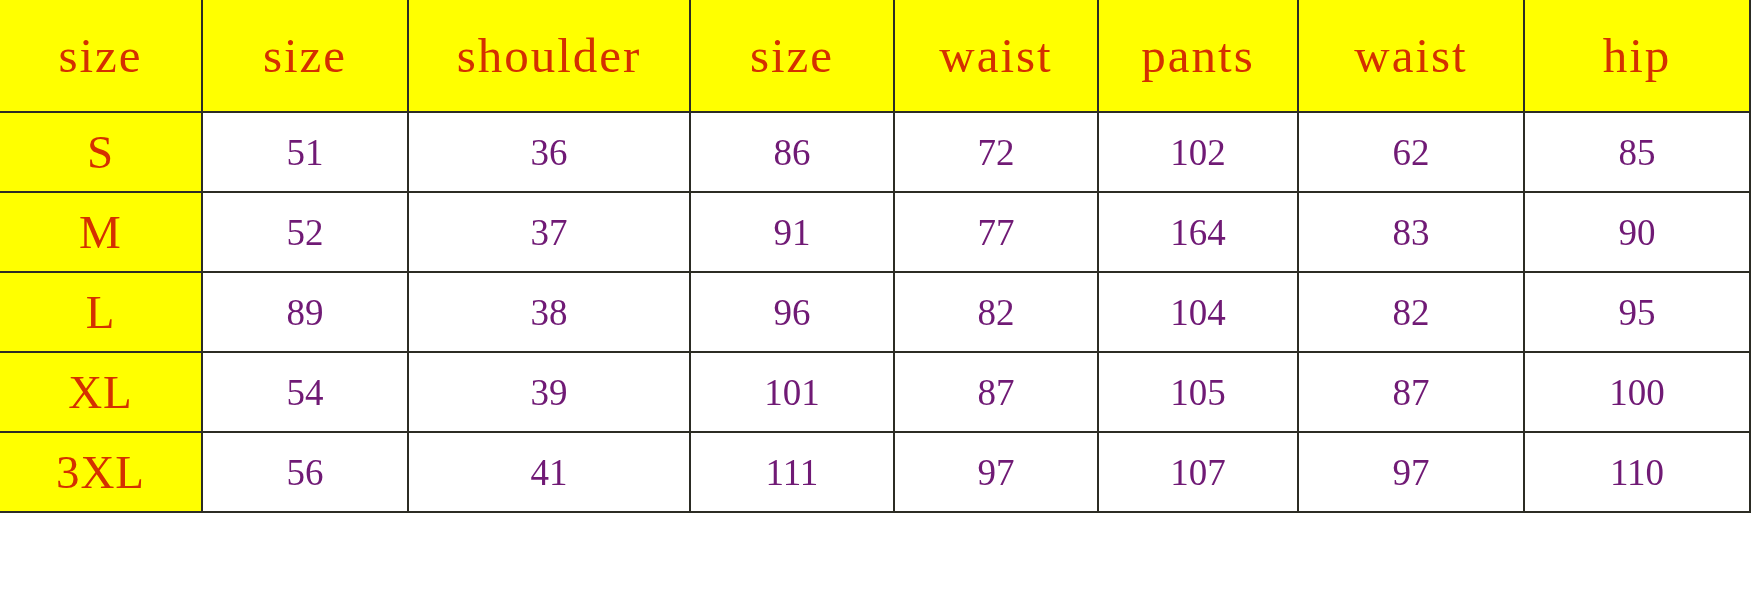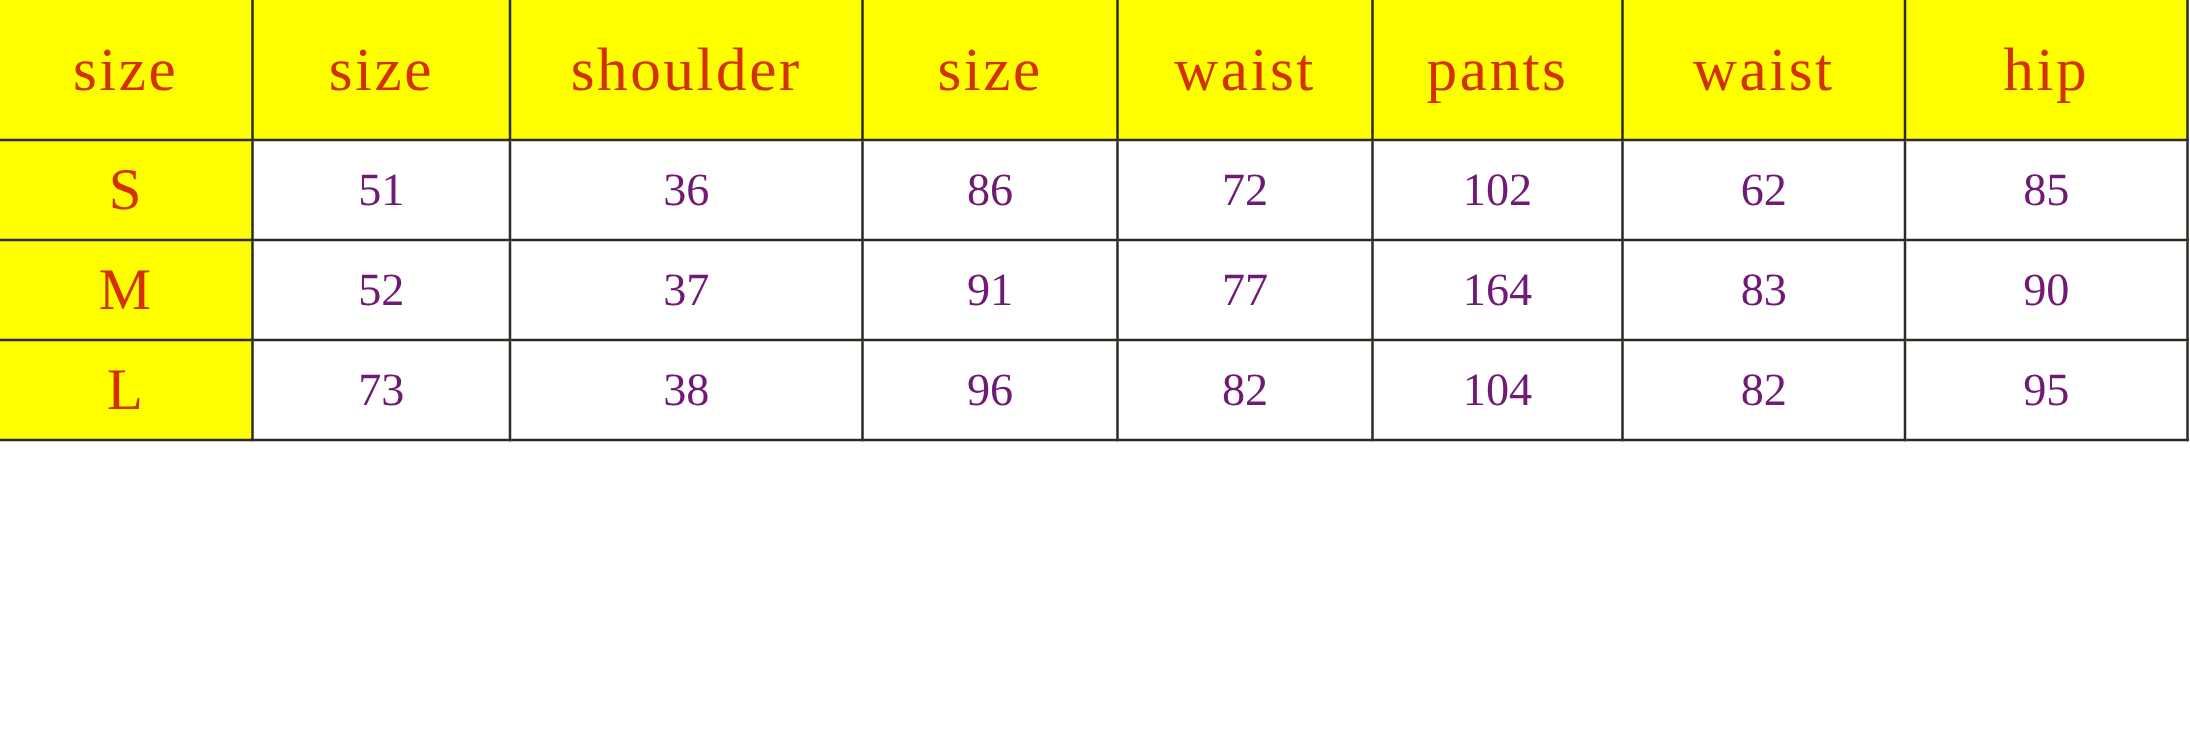--- a/index.html
+++ b/index.html
@@ -120,22 +120,42 @@
       <td>52</td>
       <td>37</td>
       <td>91</td>
       <td>77</td>
       <td>164</td>
       <td>83</td>
       <td>90</td>
     </tr>
     <tr>
       <td class="size-cell">L</td>
-      <td>73</td>
+      <td>89</td>
       <td>38</td>
       <td>96</td>
       <td>82</td>
       <td>104</td>
       <td>82</td>
       <td>95</td>
     </tr>
+    <tr>
+      <td class="size-cell">XL</td>
+      <td>54</td>
+      <td>39</td>
+      <td>101</td>
+      <td>87</td>
+      <td>105</td>
+      <td>87</td>
+      <td>100</td>
+    </tr>
+    <tr>
+      <td class="size-cell">3XL</td>
+      <td>56</td>
+      <td>41</td>
+      <td>111</td>
+      <td>97</td>
+      <td>107</td>
+      <td>97</td>
+      <td>110</td>
+    </tr>
   </tbody>
 </table>
 
 </body></html>

